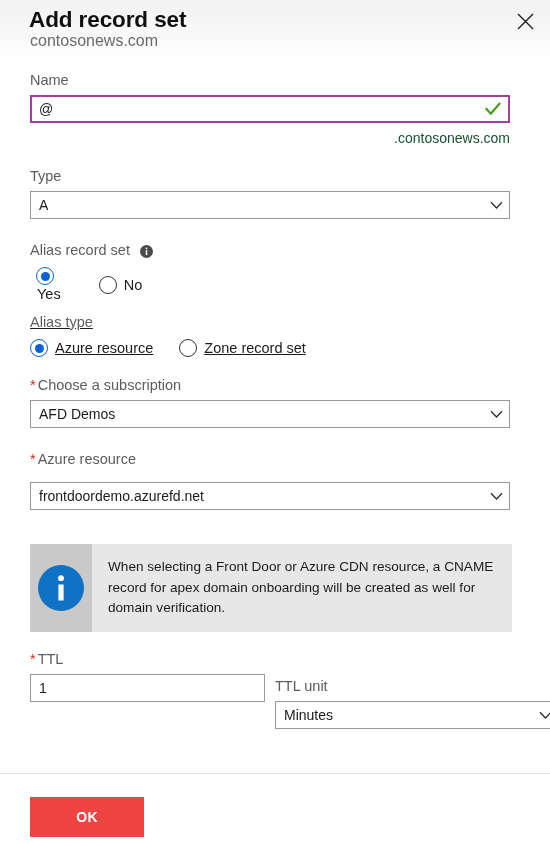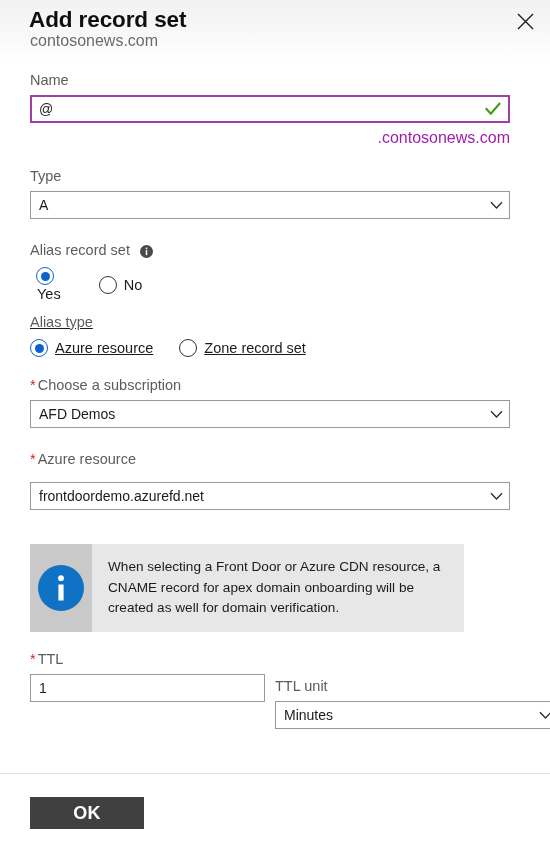--- a/index.html
+++ b/index.html
@@ -113,22 +113,22 @@
   .check-ok {
     position: absolute;
     right: 9px;
     top: 50%;
     transform: translateY(-50%);
     pointer-events: none;
     display: block;
   }
 
   .suffix {
-    font-size: 16px;
-    color: #a21caf;
+    font-size: 14px;
+    color: #14532d;
     text-align: right;
     line-height: 18px;
   }
 
   
   .sel {
     box-sizing: border-box;
     height: 28px;
     border: 1px solid #9a9a9a;
     background: #ffffff;
@@ -230,26 +230,26 @@
     width: 550px;
     height: 70px;
     border-top: 1px solid #e2e2e2;
     background: #ffffff;
   }
   .ok-btn {
     position: absolute;
     left: 30px;
     top: 23px;
     width: 114px;
-    height: 32px;
-    background: #404040;
+    height: 40px;
+    background: #ef4444;
     color: #ffffff;
     border: none;
     font-family: "Liberation Sans", sans-serif;
-    font-size: 18px;
+    font-size: 14px;
     font-weight: bold;
     letter-spacing: 0.2px;
     cursor: pointer;
   }
 </style>
 </head>
 <body>
 
 <div class="panel">
 
@@ -346,21 +346,21 @@
       <div class="sel" style="width:480px; margin-top:13px;">
         <span class="sel-value">frontdoordemo.azurefd.net</span>
         <span class="sel-chev">
           <svg width="13" height="9" viewBox="0 0 13 9">
               <path d="M1 1.3 L6.5 7 L12 1.3" stroke="#2b2b2b" stroke-width="1.3" fill="none"></path>
             </svg>
         </span>
       </div>
     </div>
 
-    <div class="infobox" style="left:30px; top:482px; width:434px;">
+    <div class="infobox" style="left:30px; top:482px; width:482px;">
       <div class="infobox-icon-col">
         <svg width="46" height="46" viewBox="0 0 46 46">
           <circle cx="23" cy="23" r="23" fill="#0f72c4"></circle>
           <rect x="20.4" y="19.5" width="5.2" height="16" fill="#ffffff"></rect>
           <circle cx="23" cy="13.2" r="2.9" fill="#ffffff"></circle>
         </svg>
       </div>
       <div class="infobox-text">When selecting a Front Door or Azure CDN resource, a CNAME record for apex domain onboarding will be created as well for domain verification.</div>
     </div>
 

